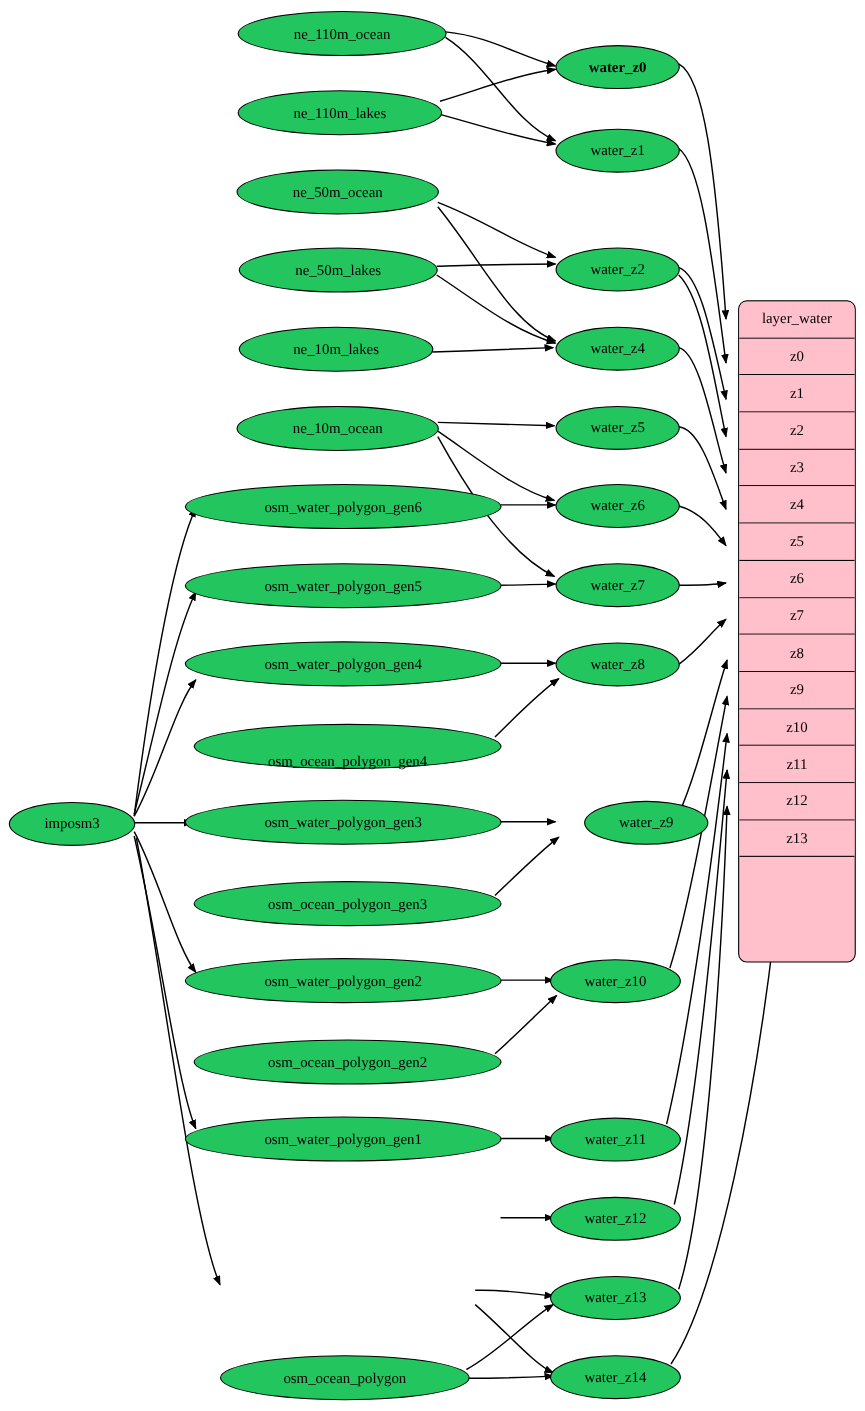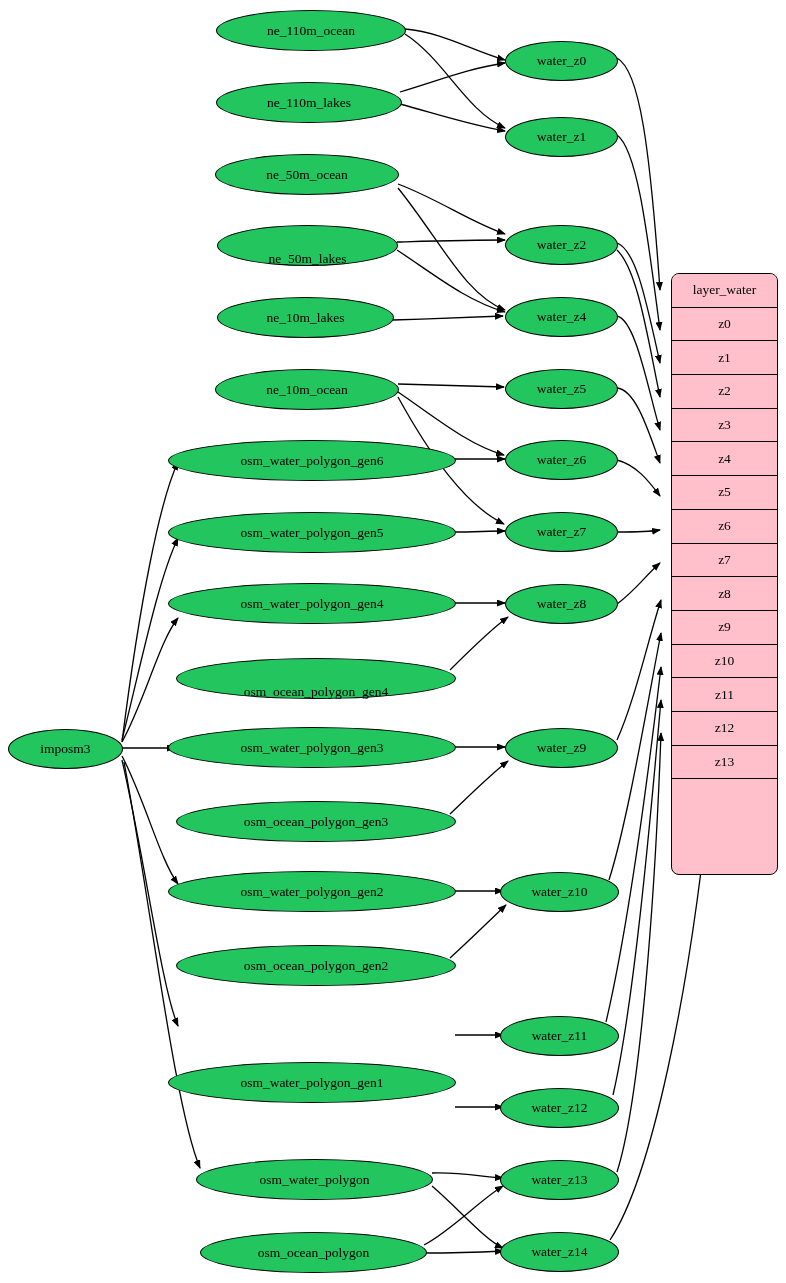--- a/index.html
+++ b/index.html
@@ -146,21 +146,21 @@
 
   <div class="node" style="left:216px; top:10px; width:190px; height:41px;">
     <span>ne_110m_ocean</span>
   </div>
   <div class="node" style="left:216px; top:82px; width:186px; height:41px;">
     <span>ne_110m_lakes</span>
   </div>
   <div class="node" style="left:215px; top:154px; width:184px; height:41px;">
     <span>ne_50m_ocean</span>
   </div>
-  <div class="node" style="left:217px; top:225px; width:181px; height:41px;align-items:flex-end;">
+  <div class="node" style="left:217px; top:225px; width:181px; height:41px;">
     <span>ne_50m_lakes</span>
   </div>
   <div class="node" style="left:217px; top:297px; width:177px; height:41px;">
     <span>ne_10m_lakes</span>
   </div>
   <div class="node" style="left:215px; top:369px; width:184px; height:41px;">
     <span>ne_10m_ocean</span>
   </div>
   <div class="node" style="left:168px; top:440px; width:288px; height:41px;">
     <span>osm_water_polygon_gen6</span>
@@ -179,31 +179,28 @@
   </div>
   <div class="node" style="left:176px; top:801px; width:280px; height:41px;">
     <span>osm_ocean_polygon_gen3</span>
   </div>
   <div class="node" style="left:168px; top:871px; width:288px; height:41px;">
     <span>osm_water_polygon_gen2</span>
   </div>
   <div class="node" style="left:176px; top:945px; width:280px; height:41px;">
     <span>osm_ocean_polygon_gen2</span>
   </div>
-  <div class="node" style="left:168px; top:1062px; width:288px; height:41px;">
+  <div class="node" style="left:168px; top:1015px; width:288px; height:41px;">
     <span>osm_water_polygon_gen1</span>
-  </div>
-  <div class="node" style="left:196px; top:1159px; width:237px; height:41px;">
-    <span>osm_water_polygon</span>
   </div>
   <div class="node" style="left:200px; top:1232px; width:227px; height:41px;">
     <span>osm_ocean_polygon</span>
   </div>
 
-  <div class="node" style="left:505px; top:41px; width:113px; height:40px;">
+  <div class="node" style="left:505px; top:41px; width:113px; height:40px;font-weight:bold;">
     <span>water_z0</span>
   </div>
   <div class="node" style="left:505px; top:117px; width:113px; height:40px;">
     <span>water_z1</span>
   </div>
   <div class="node" style="left:505px; top:225px; width:113px; height:40px;">
     <span>water_z2</span>
   </div>
   <div class="node" style="left:505px; top:297px; width:113px; height:40px;">
     <span>water_z4</span>
@@ -213,21 +210,21 @@
   </div>
   <div class="node" style="left:505px; top:440px; width:113px; height:40px;">
     <span>water_z6</span>
   </div>
   <div class="node" style="left:505px; top:512px; width:113px; height:40px;">
     <span>water_z7</span>
   </div>
   <div class="node" style="left:505px; top:584px; width:113px; height:40px;">
     <span>water_z8</span>
   </div>
-  <div class="node" style="left:505px; top:728px; width:113px; height:40px;">
+  <div class="node" style="left:531px; top:728px; width:113px; height:40px;">
     <span>water_z9</span>
   </div>
   <div class="node" style="left:500px; top:872px; width:119px; height:40px;">
     <span>water_z10</span>
   </div>
   <div class="node" style="left:500px; top:1016px; width:119px; height:40px;justify-content:center;">
     <span>water_z11</span>
   </div>
   <div class="node" style="left:500px; top:1088px; width:119px; height:40px;">
     <span>water_z12</span>

